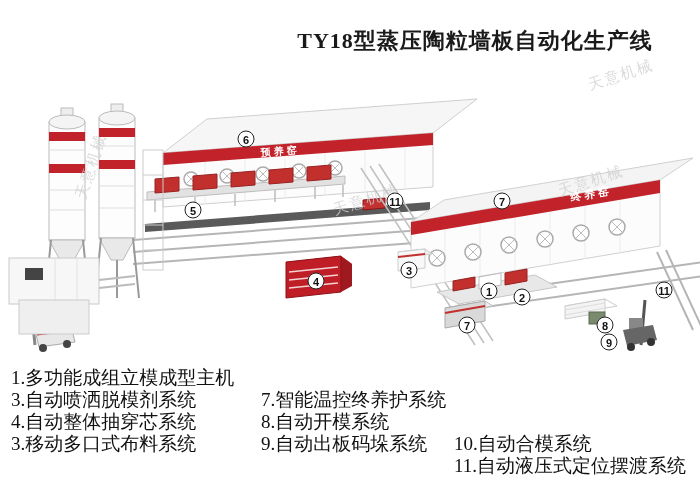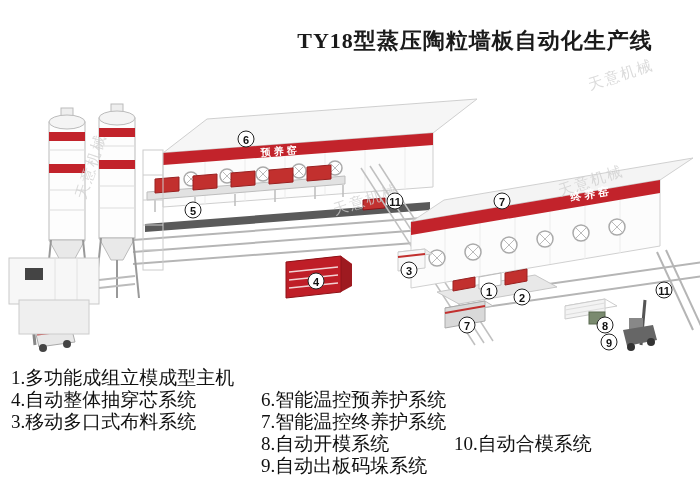--- a/index.html
+++ b/index.html
@@ -286,26 +286,27 @@
   <div class="callout" style="left:484px;top:291px">1</div>
   <div class="callout" style="left:517px;top:297px">2</div>
   <div class="callout" style="left:462px;top:325px">7</div>
   <div class="callout" style="left:600px;top:325px">8</div>
   <div class="callout" style="left:604px;top:342px">9</div>
   <div class="callout" style="left:659px;top:290px">11</div>
 
   
   <div class="legend-col legend-col1">
     <div>1.多功能成组立模成型主机</div>
+    <div>3.自动喷洒脱模剂系统</div>
     <div>4.自动整体抽穿芯系统</div>
     <div>3.移动多口式布料系统</div>
   </div>
   <div class="legend-col legend-col2">
-    <div>6.智能温控预养护系统</div>
     <div>7.智能温控终养护系统</div>
     <div>8.自动开模系统</div>
     <div>9.自动出板码垛系统</div>
   </div>
   <div class="legend-col legend-col3">
     <div>10.自动合模系统</div>
+    <div>11.自动液压式定位摆渡系统</div>
   </div>
 
 </div>
 
 </body></html>

